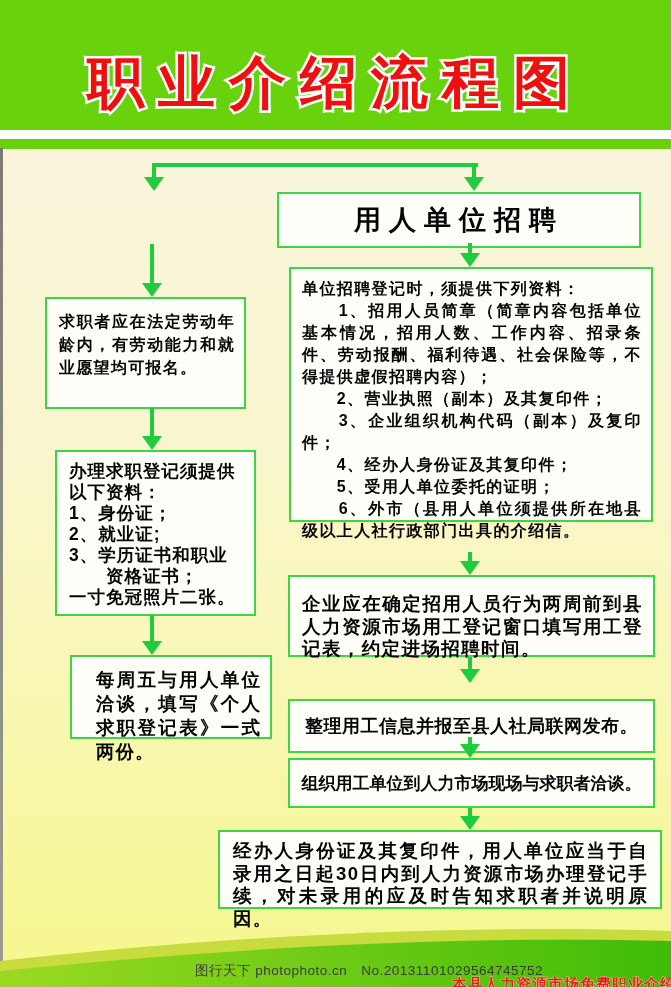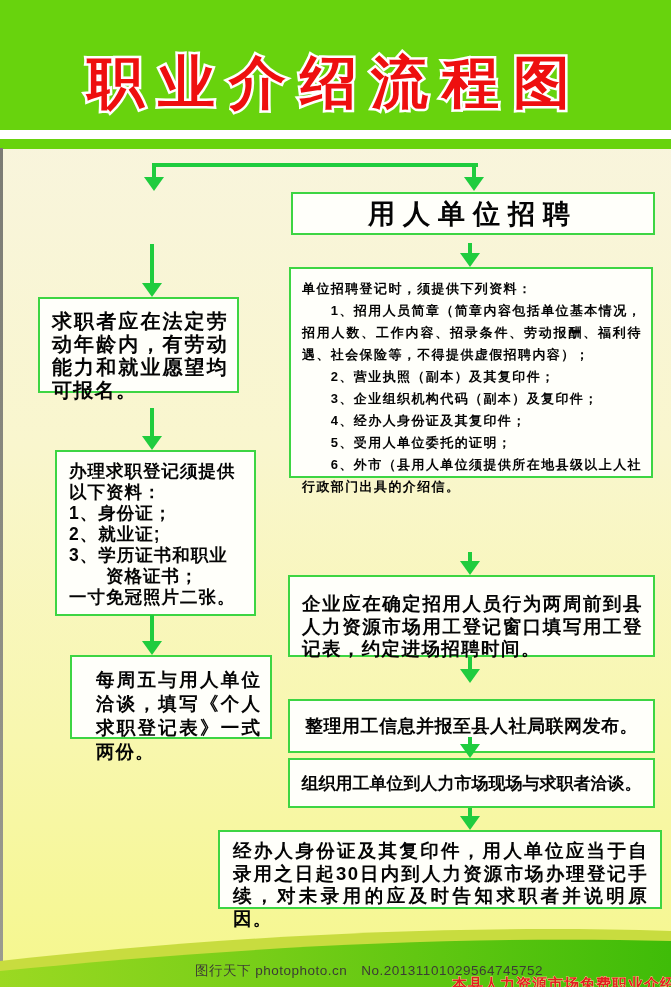--- a/index.html
+++ b/index.html
@@ -94,21 +94,21 @@
       <i class="shaft"></i>
       <i class="head"></i>
     </div>
 
 
   <div class="varrow" style="left:142px;top:244px;height:53px;">
       <i class="shaft"></i>
       <i class="head"></i>
     </div>
 
-  <div class="fbox txt" style="left:38px;top:297px;width:201px;height:96px;padding:11px 9px 8px 12px;font-size:20px;line-height:23px;letter-spacing:1.3px;">求职者应在法定劳动年龄内，有劳动能力和就业愿望均可报名。</div>
+  <div class="fbox txt" style="left:45px;top:297px;width:201px;height:112px;padding:11px 9px 8px 12px;font-size:16px;line-height:23px;letter-spacing:1.3px;">求职者应在法定劳动年龄内，有劳动能力和就业愿望均可报名。</div>
 
   <div class="varrow" style="left:142px;top:408px;height:42px;">
       <i class="shaft"></i>
       <i class="head"></i>
     </div>
 
   <div class="fbox txt" style="left:55px;top:450px;width:201px;height:166px;padding:9px 8px 6px 12px;font-size:17.5px;line-height:21px;letter-spacing:1px;text-align:left;">办理求职登记须提供
 以下资料：
 1、身份证；
 2、就业证;
@@ -116,30 +116,30 @@
 　　资格证书；
 一寸免冠照片二张。</div>
 
   <div class="varrow" style="left:142px;top:615px;height:40px;">
       <i class="shaft"></i>
       <i class="head"></i>
     </div>
 
   <div class="fbox txt" style="left:70px;top:655px;width:202px;height:84px;padding:11px 9px 6px 24px;font-size:18.5px;line-height:24px;letter-spacing:1px;">每周五与用人单位洽谈，填写《个人求职登记表》一式两份。</div>
 
-  <div class="fbox fbox-title" style="left:291px;top:192px;width:364px;height:43px;letter-spacing:8px;">
+  <div class="fbox fbox-title" style="left:277px;top:192px;width:364px;height:56px;letter-spacing:8px;">
     <span>用人单位招聘</span>
   </div>
 
   <div class="varrow" style="left:460px;top:243px;height:24px;">
       <i class="shaft"></i>
       <i class="head"></i>
     </div>
 
-  <div class="fbox txt" style="left:289px;top:267px;width:364px;height:211px;padding:9px 9px 6px 11px;font-size:13px;line-height:22px;letter-spacing:1.4px;">单位招聘登记时，须提供下列资料：
+  <div class="fbox txt" style="left:289px;top:267px;width:364px;height:255px;padding:9px 9px 6px 11px;font-size:16px;line-height:22px;letter-spacing:1.4px;">单位招聘登记时，须提供下列资料：
 　　1、招用人员简章（简章内容包括单位基本情况，招用人数、工作内容、招录条件、劳动报酬、福利待遇、社会保险等，不得提供虚假招聘内容）；
 　　2、营业执照（副本）及其复印件；
 　　3、企业组织机构代码（副本）及复印件；
 　　4、经办人身份证及其复印件；
 　　5、受用人单位委托的证明；
 　　6、外市（县用人单位须提供所在地县级以上人社行政部门出具的介绍信。</div>
 
   <div class="varrow" style="left:460px;top:552px;height:23px;">
       <i class="shaft"></i>
       <i class="head"></i>

